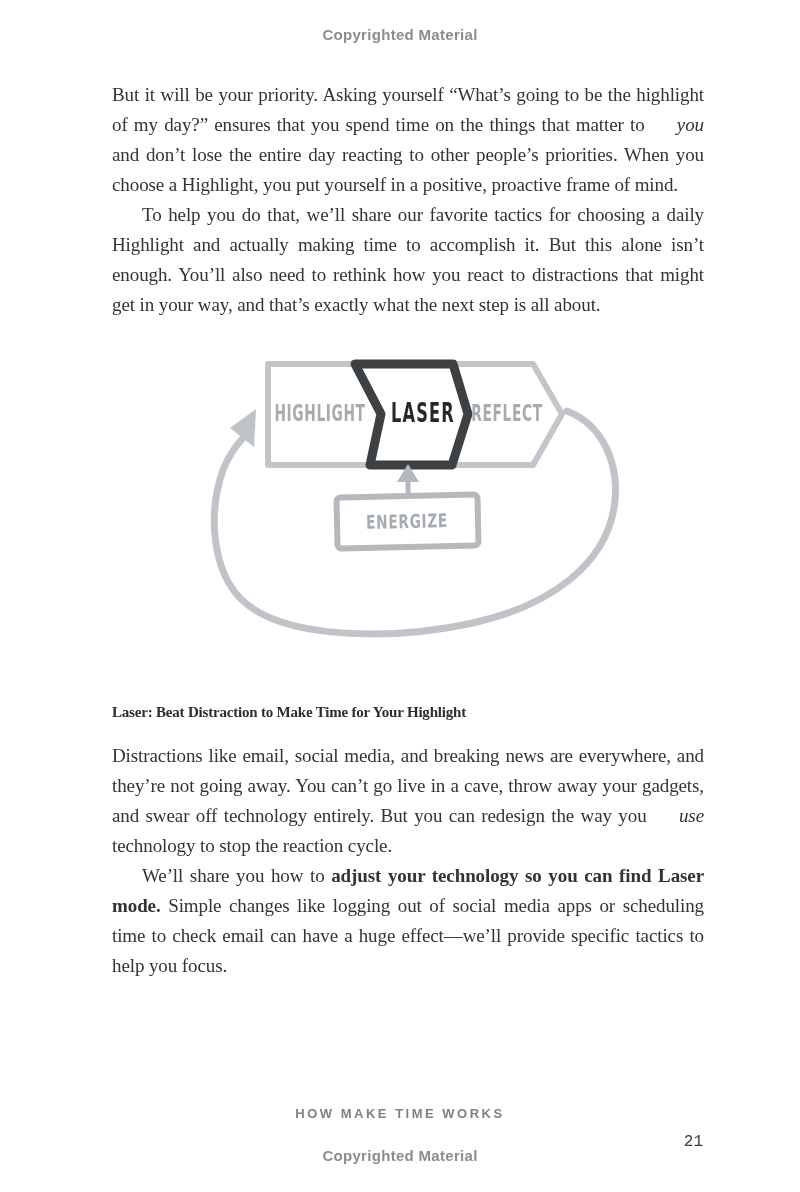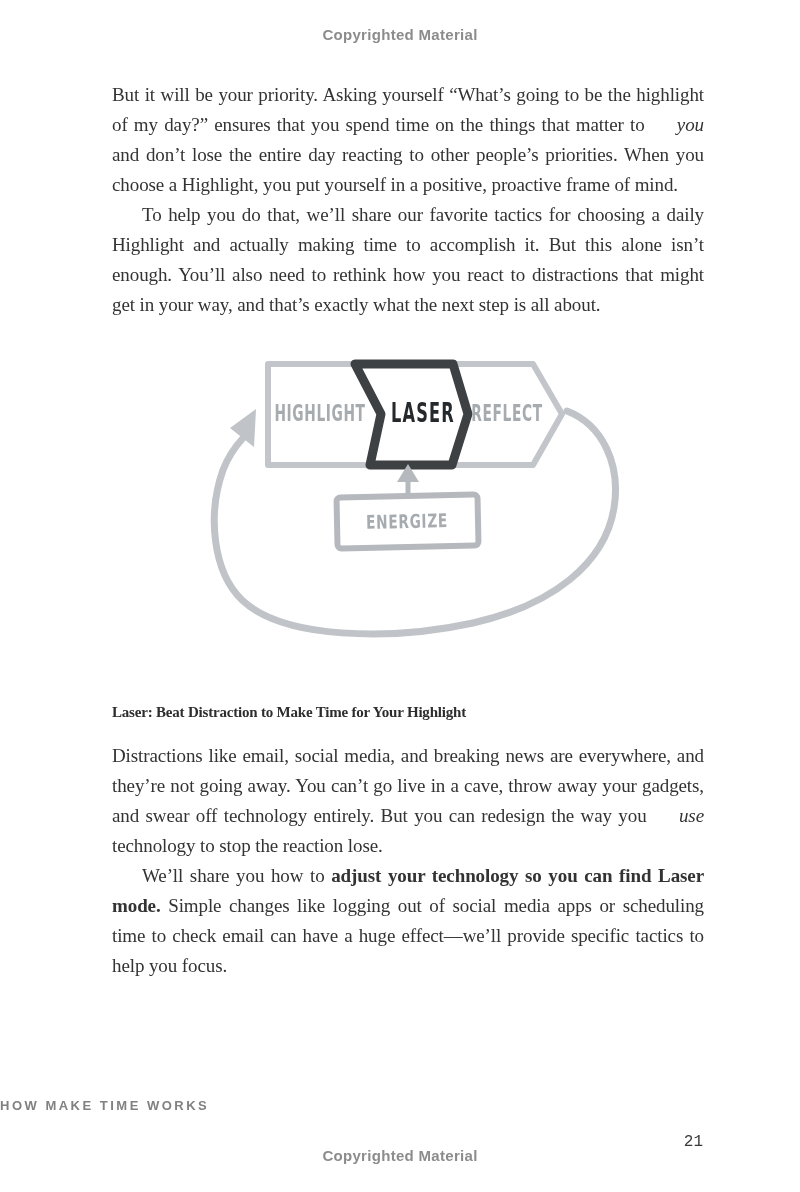--- a/index.html
+++ b/index.html
@@ -71,24 +71,24 @@
 
   .footer {
     position: absolute;
     top: 1096px;
     left: 0;
     width: 800px;
     height: 22px;
   }
   .running-head {
     position: absolute;
-    top: 0;
+    top: 8px;
     left: 0;
     width: 800px;
-    text-align: left;
+    text-align: center;
     font-family: "Liberation Sans", sans-serif;
     font-weight: bold;
     font-size: 13px;
     line-height: 20px;
     letter-spacing: 2.5px;
     color: #818181;
   }
   .page-number {
     position: absolute;
     top: 0;
@@ -131,21 +131,21 @@
 
         <g transform="rotate(-1.2 222 168)">
           <rect x="152" y="143" width="141" height="51" rx="4" fill="#ffffff" stroke-width="6" stroke-linejoin="round" stroke="#b5b9bd"></rect>
           <text class="diagram-label" transform="translate(222,175) scale(0.72,1)" text-anchor="middle" font-size="19" letter-spacing="1" fill="#a6abb0">ENERGIZE</text>
         </g>
       </svg>
     </div>
 
     <h2 class="section-heading">Laser: Beat Distraction to Make Time for Your Highlight</h2>
 
-    <p class="body-p"><span>Distractions like email, social media, and breaking news are every­where, and they’re not going away. You can’t go live in a cave, throw away your gadgets, and swear off technology entirely. But you can re­design the way you </span><span class="seg-italic">use</span><span> technology to stop the reaction lose.</span></p>
+    <p class="body-p"><span>Distractions like email, social media, and breaking news are every­where, and they’re not going away. You can’t go live in a cave, throw away your gadgets, and swear off technology entirely. But you can re­design the way you </span><span class="seg-italic">use</span><span> technology to stop the reaction cycle.</span></p>
 
     <p class="body-p indent"><span>We’ll share you how to </span><span class="seg-bold">adjust your technology so you can find Laser mode.</span><span> Simple changes like logging out of social media apps or scheduling time to check email can have a huge effect—we’ll provide specific tactics to help you focus.</span></p>
 
   </div>
 
   <div class="footer">
     <span class="running-head">HOW MAKE TIME WORKS</span>
     <span class="page-number">21</span>
   </div>
 

